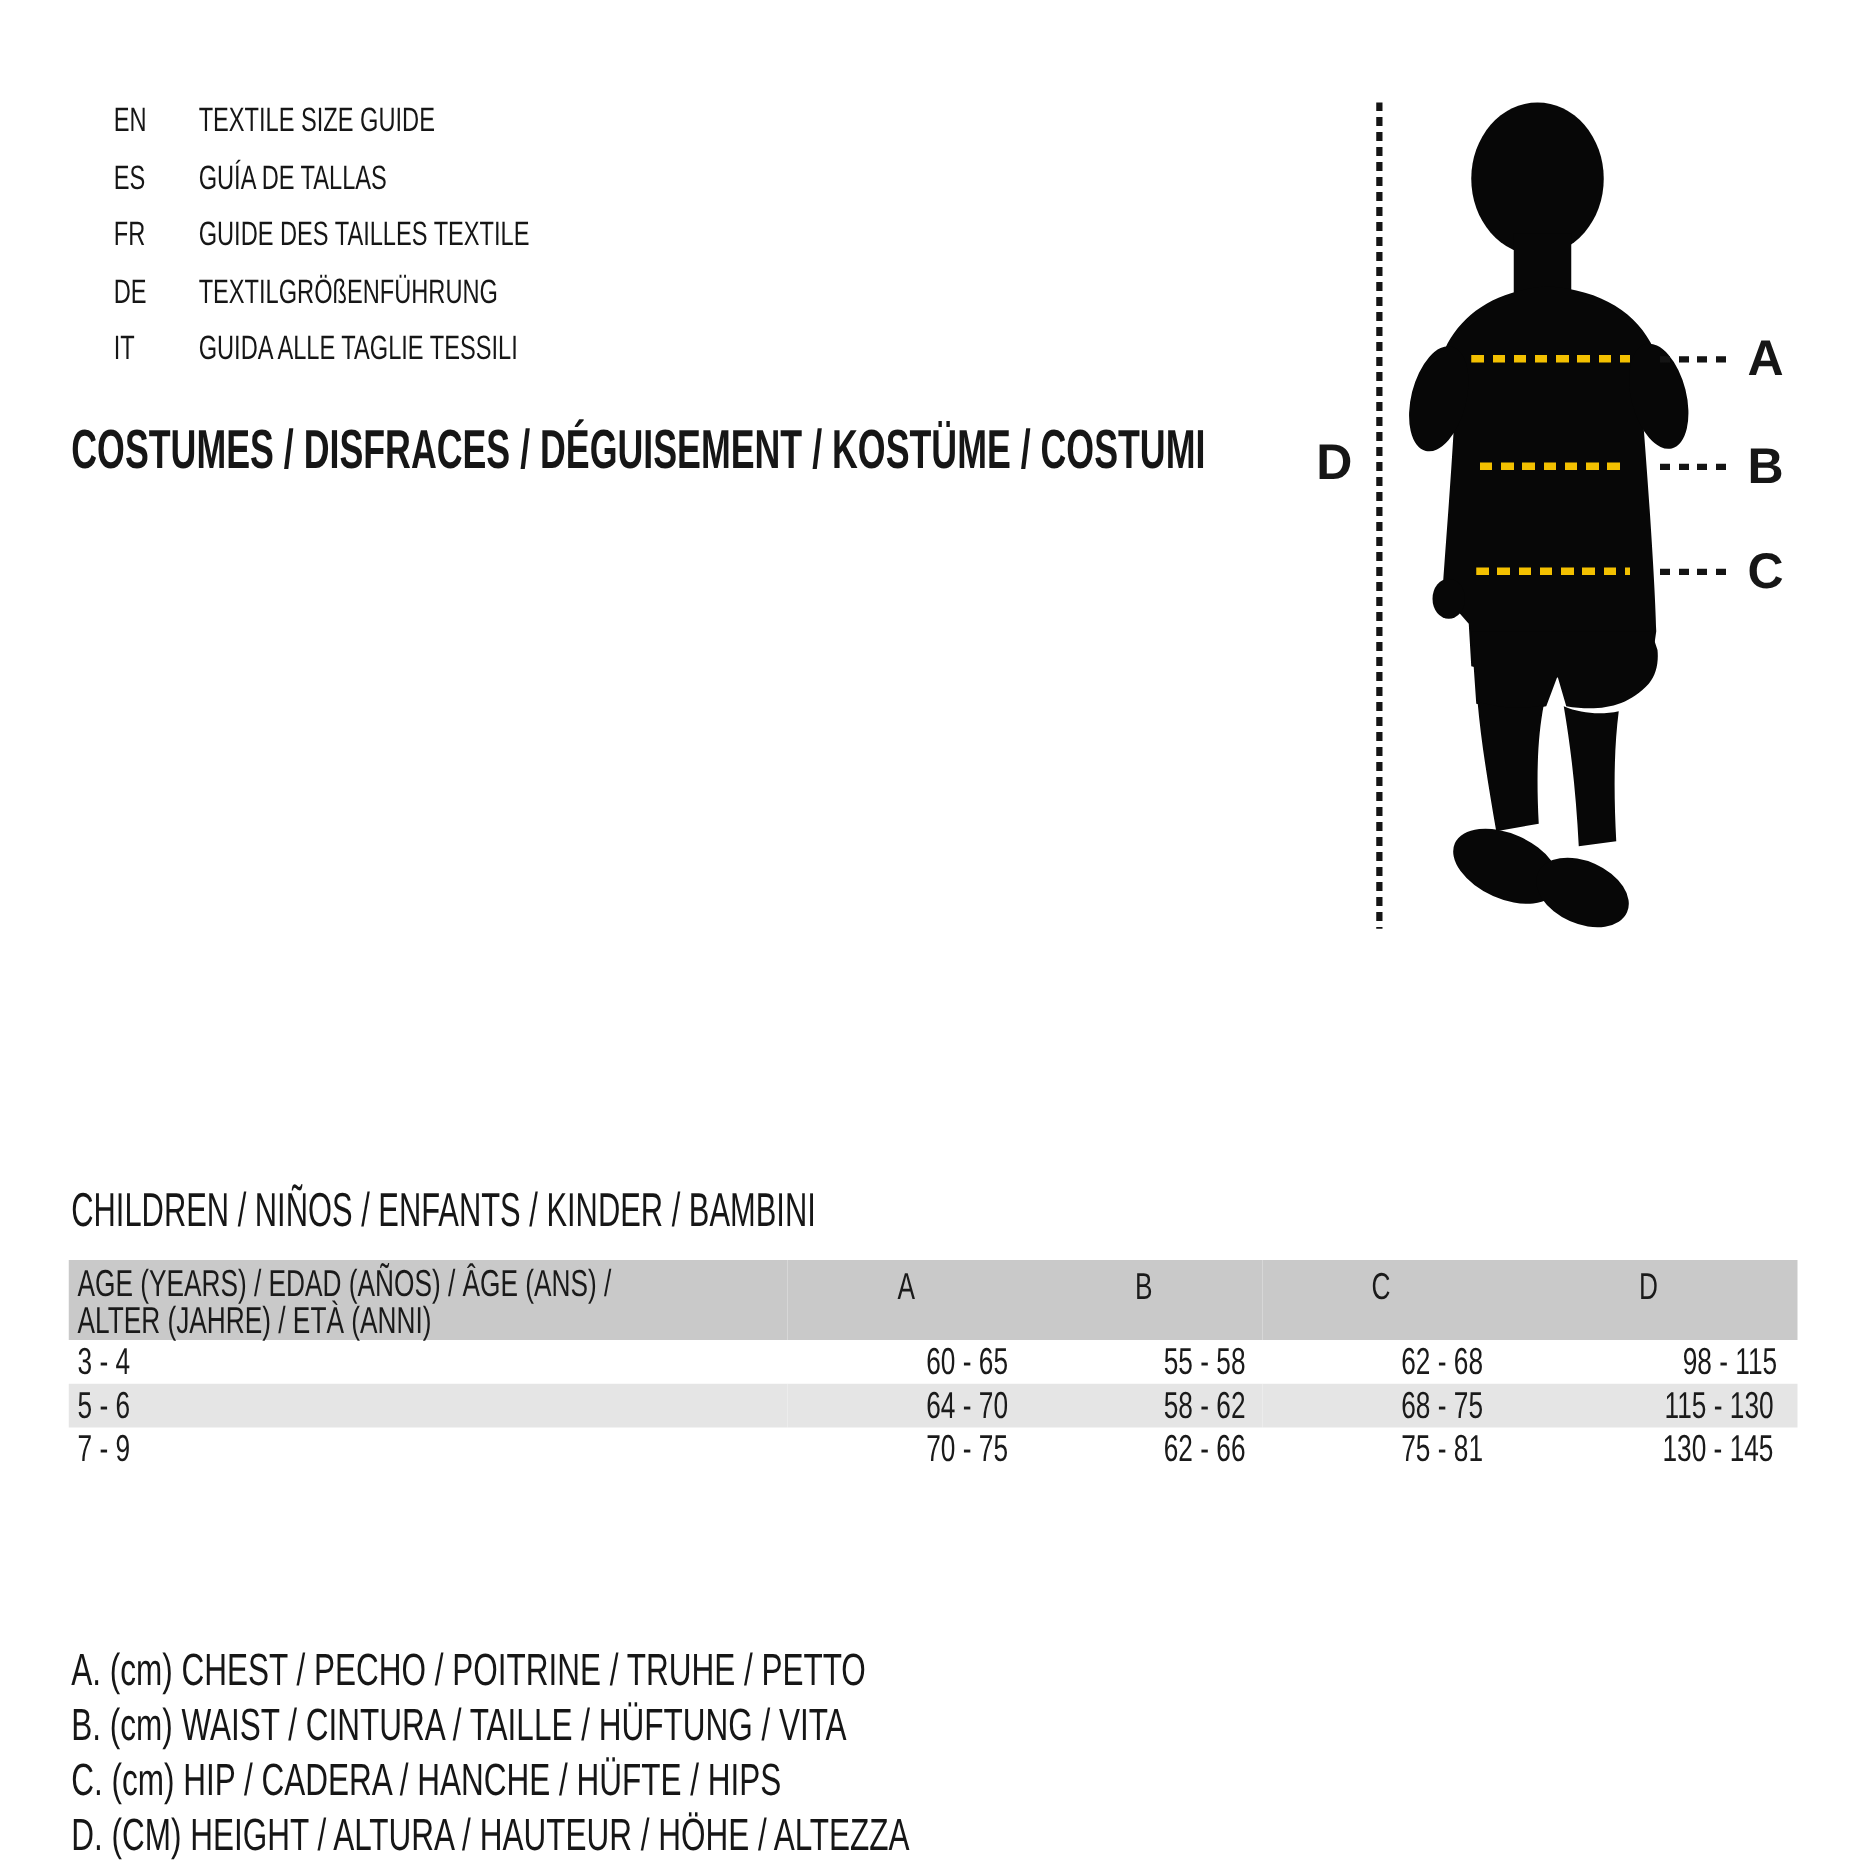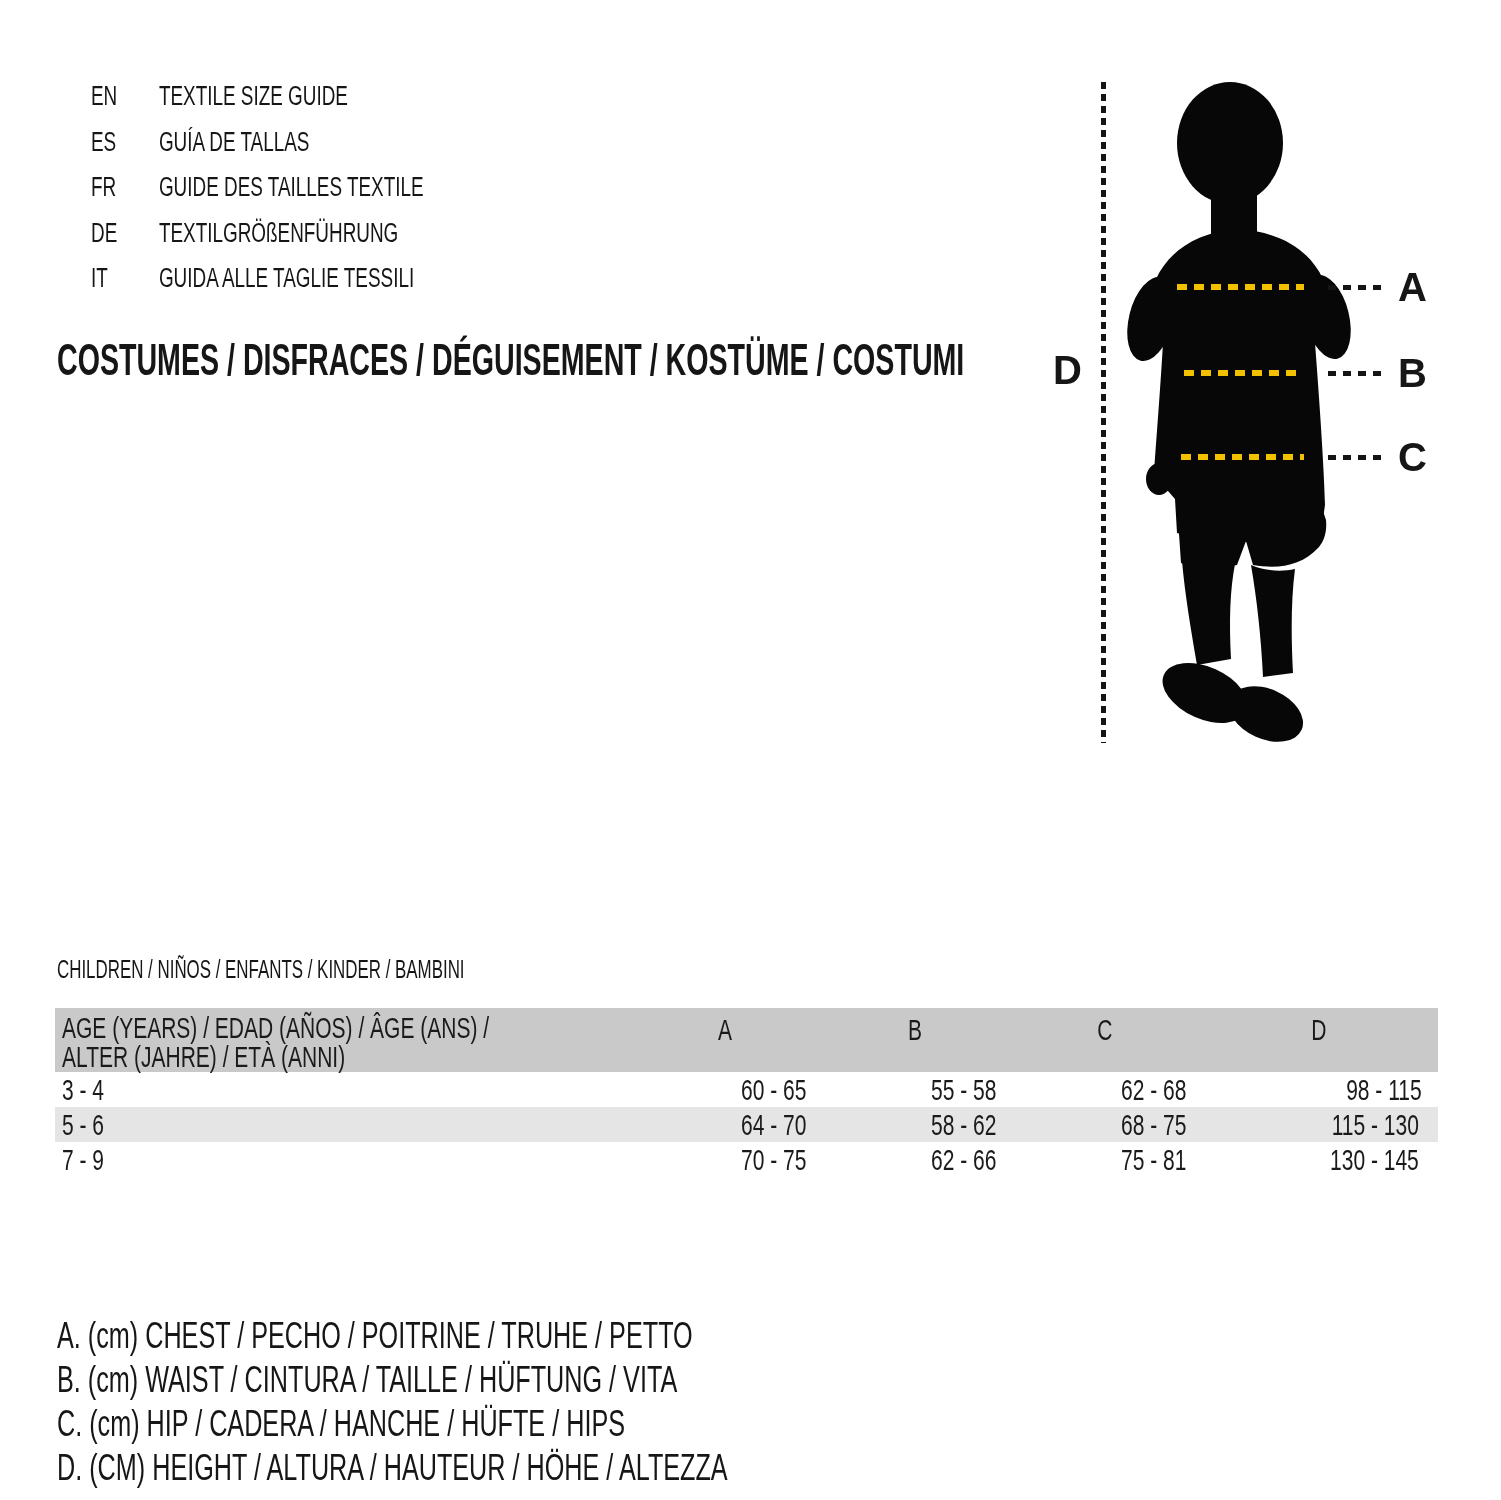--- a/index.html
+++ b/index.html
@@ -22,21 +22,21 @@
   .v-dotted{
     position:absolute;left:1101px;top:82px;width:5px;height:661px;
     background:repeating-linear-gradient(to bottom,#141414 0 7px,transparent 7px 12px);
   }
   .fig-label{position:absolute;font-size:40px;line-height:40px;font-weight:700;}
   .dash-yellow{position:absolute;height:6px;background:repeating-linear-gradient(to right,var(--yellow) 0 10px,transparent 10px 17px);}
   .dots-black{position:absolute;height:5px;background:repeating-linear-gradient(to right,#141414 0 8px,transparent 8px 15px);}
   .silhouette{position:absolute;left:1125px;top:75px;}
 
   
-  .children-title{position:absolute;left:57px;top:950px;margin:0;font-size:26px;line-height:38px;font-weight:400;}
+  .children-title{position:absolute;left:57px;top:950px;margin:0;font-size:38px;line-height:38px;font-weight:400;}
   .size-table{
     position:absolute;left:55px;top:1008px;width:1383px;
     border-collapse:collapse;table-layout:fixed;font-size:30px;color:#1a1a1a;
   }
   .size-table th{font-weight:400;}
   .size-table thead tr{background:#c9c9c9;height:55px;margin-top:40px;}
   .size-table thead th{vertical-align:top;padding-top:5px;}
   .size-table th.age-head{text-align:left;padding-left:7px;line-height:29px;}
   .size-table th.col-head{text-align:center;}
   .size-table tbody tr{height:35px;}

